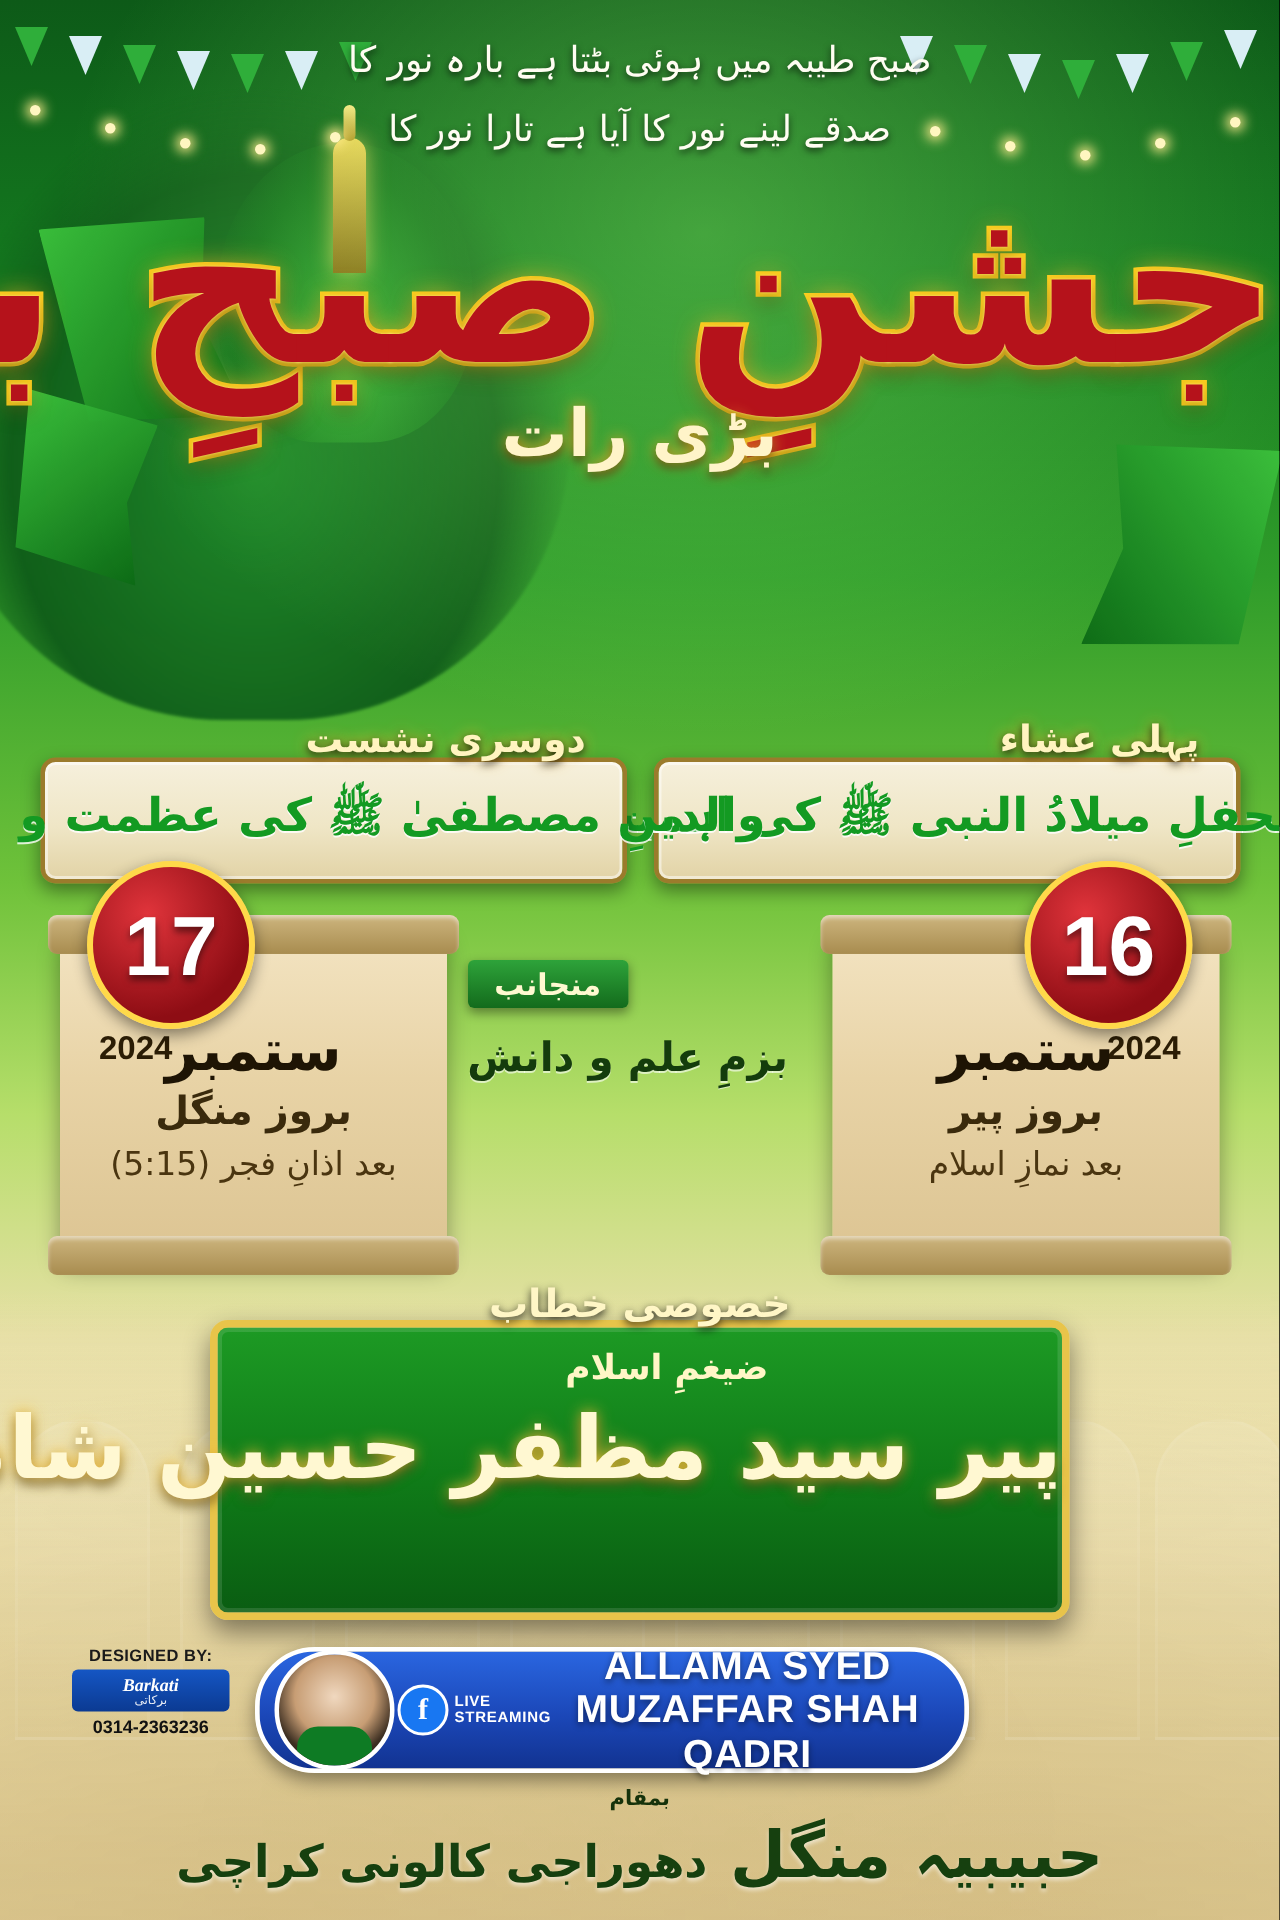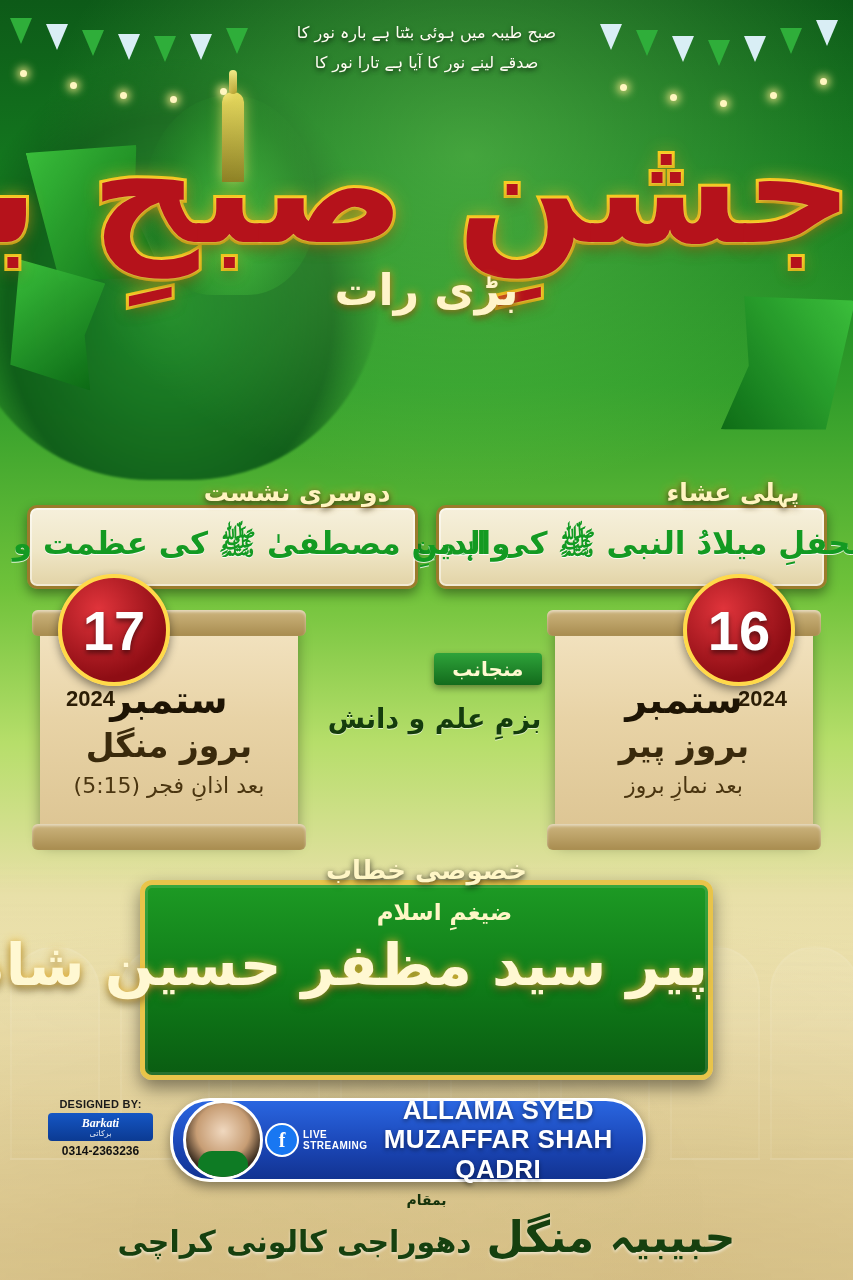--- a/index.html
+++ b/index.html
@@ -132,21 +132,21 @@
   
   .couplet {
     position: absolute;
     top: 18px;
     left: 0;
     right: 0;
     text-align: center;
     direction: rtl;
     color: #fffdf2;
     text-shadow: 0 2px 5px rgba(0,0,0,.7);
-    font-size: 16px;
+    font-size: 24px;
     line-height: 1.9;
     font-family: "DejaVu Sans", "Liberation Sans", sans-serif;
     letter-spacing: .5px;
   }
   .couplet div { white-space: nowrap; }
 
   
   .title-wrap {
     position: absolute;
     top: 112px;
@@ -284,21 +284,21 @@
     font-family: "DejaVu Sans", "Liberation Sans", sans-serif;
     color: #2c1c06;
   }
   .scroll-month {
     font-size: 38px;
     font-weight: bold;
     color: #1e1404;
   }
   .scroll-day {
     margin-top: 4px;
-    font-size: 33px;
+    font-size: 26px;
     font-weight: bold;
     color: #3a2a0c;
   }
   .scroll-time {
     margin-top: 8px;
     font-size: 22px;
     font-weight: normal;
     color: #4a3510;
   }
   .scroll-year {
@@ -306,23 +306,23 @@
     top: 66px;
     font-size: 22px;
     font-weight: bold;
     color: #2b1d05;
   }
   .scroll-year.r { right: 26px; }
   .scroll-year.l { left: 26px; }
 
   .center-note {
     width: 230px;
-    text-align: right;
-    direction: rtl;
-    margin-top: 33px;
+    text-align: left;
+    direction: rtl;
+    margin-top: 20px;
   }
   .ribbon {
     display: inline-block;
     background: linear-gradient(180deg, #2ea33a, #136b1c);
     color: #fff9d0;
     font-size: 20px;
     font-weight: bold;
     padding: 4px 18px;
     border-radius: 4px;
     box-shadow: 0 3px 7px rgba(0,0,0,.4);
@@ -594,21 +594,21 @@
   </div>
 
   <div class="dates">
 
     <div class="scroll">
       <div class="badge right">16</div>
       <div class="scroll-year r">2024</div>
       <div class="scroll-body">
         <div class="scroll-month">ستمبر</div>
         <div class="scroll-day">بروز پیر</div>
-        <div class="scroll-time">بعد نمازِ بروز</div>
+        <div class="scroll-time">بعد نمازِ اسلام</div>
       </div>
     </div>
 
     <div class="center-note">
       <div class="ribbon">منجانب</div>
       <div class="center-note-text">بزمِ علم و دانش</div>
     </div>
 
     <div class="scroll">
       <div class="badge left">17</div>

